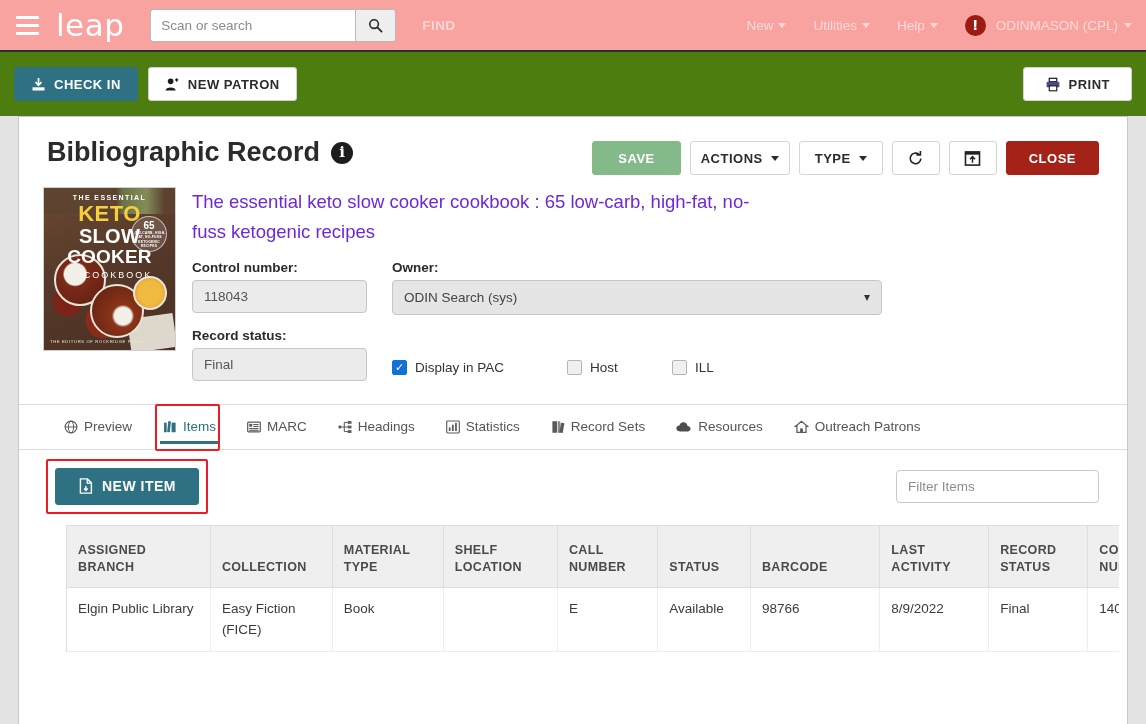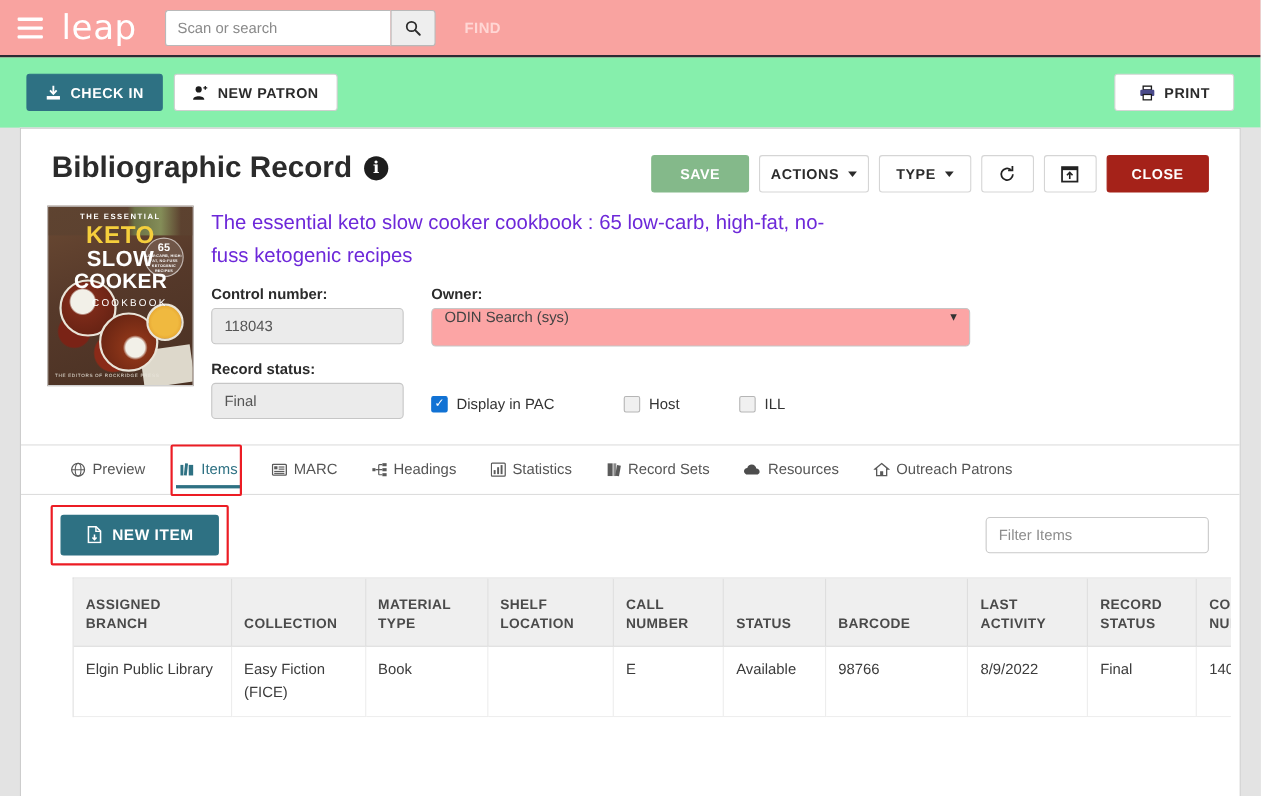--- a/index.html
+++ b/index.html
@@ -111,22 +111,22 @@
     display: flex; align-items: center; gap: 6px;
     cursor: pointer;
     margin-left: -17px;
   }
 
   
   .actionbar {
     height: 64px;
     display: flex;
     align-items: center;
-    padding: 0 24px;
-    background: #86efac;
+    padding: 0 14px;
+    background: #4d7c0f;
   }
   .btn {
     display: inline-flex;
     align-items: center;
     gap: 8px;
     height: 34px;
     padding: 0 16px;
     font-size: 13px;
     font-weight: bold;
     letter-spacing: 0.5px;
@@ -278,27 +278,27 @@
     background: #ebebeb;
     border: 1px solid #c6c6c6;
     border-radius: 4px;
     padding: 0 11px;
     font-size: 13.5px;
     color: #555;
     display: flex; align-items: center;
   }
   .select-box {
     width: 100%; height: 35px;
-    background: #fca5a5;
+    background: #e5e5e5;
     border: 1px solid #c6c6c6;
     border-radius: 4px;
     padding: 0 11px;
     font-size: 13.5px;
     color: #444;
-    display: flex; 
+    display: flex; align-items: center;
     cursor: pointer;
     position: relative;
   }
   .select-box .chev { margin-left: auto; font-size: 12px; color: #333; }
   .checks-row {
     display: flex; align-items: center;
     padding-left: 0px;
     margin-top: 26px;
     gap: 0;
   }
@@ -447,20 +447,39 @@
     <input value="" placeholder="Scan or search" style="">
     <div class="search-btn">
       <svg width="15" height="15" viewBox="0 0 16 16">
         <circle cx="6.5" cy="6.5" r="4.6" fill="none" stroke="#2b2b2b" stroke-width="1.7"></circle>
         <line x1="10" y1="10" x2="14.5" y2="14.5" stroke="#2b2b2b" stroke-width="1.9" stroke-linecap="round"></line>
       </svg>
     </div>
   </div>
   <div class="find-link">FIND</div>
 
+  <div class="topbar-right">
+    <div class="nav-item">
+      <span>New</span>
+      <i class="caret"></i>
+    </div>
+    <div class="nav-item">
+      <span>Utilities</span>
+      <i class="caret"></i>
+    </div>
+    <div class="nav-item">
+      <span>Help</span>
+      <i class="caret"></i>
+    </div>
+    <div class="alert-icon">!</div>
+    <div class="user-name">
+      <span>ODINMASON (CPL)</span>
+      <i class="caret"></i>
+    </div>
+  </div>
 </div>
 
 <div class="actionbar">
   <div class="btn btn-teal" style="margin-right:10px;">
     <svg width="15" height="15" viewBox="0 0 16 16">
       <path d="M8 1 L8 8" stroke="#fff" stroke-width="1.8"></path>
       <path d="M4.8 5.4 L8 8.8 L11.2 5.4" fill="none" stroke="#fff" stroke-width="1.8"></path>
       <rect x="1.6" y="11" width="12.8" height="3.4" fill="#fff"></rect>
     </svg>
     <span>CHECK IN</span>

